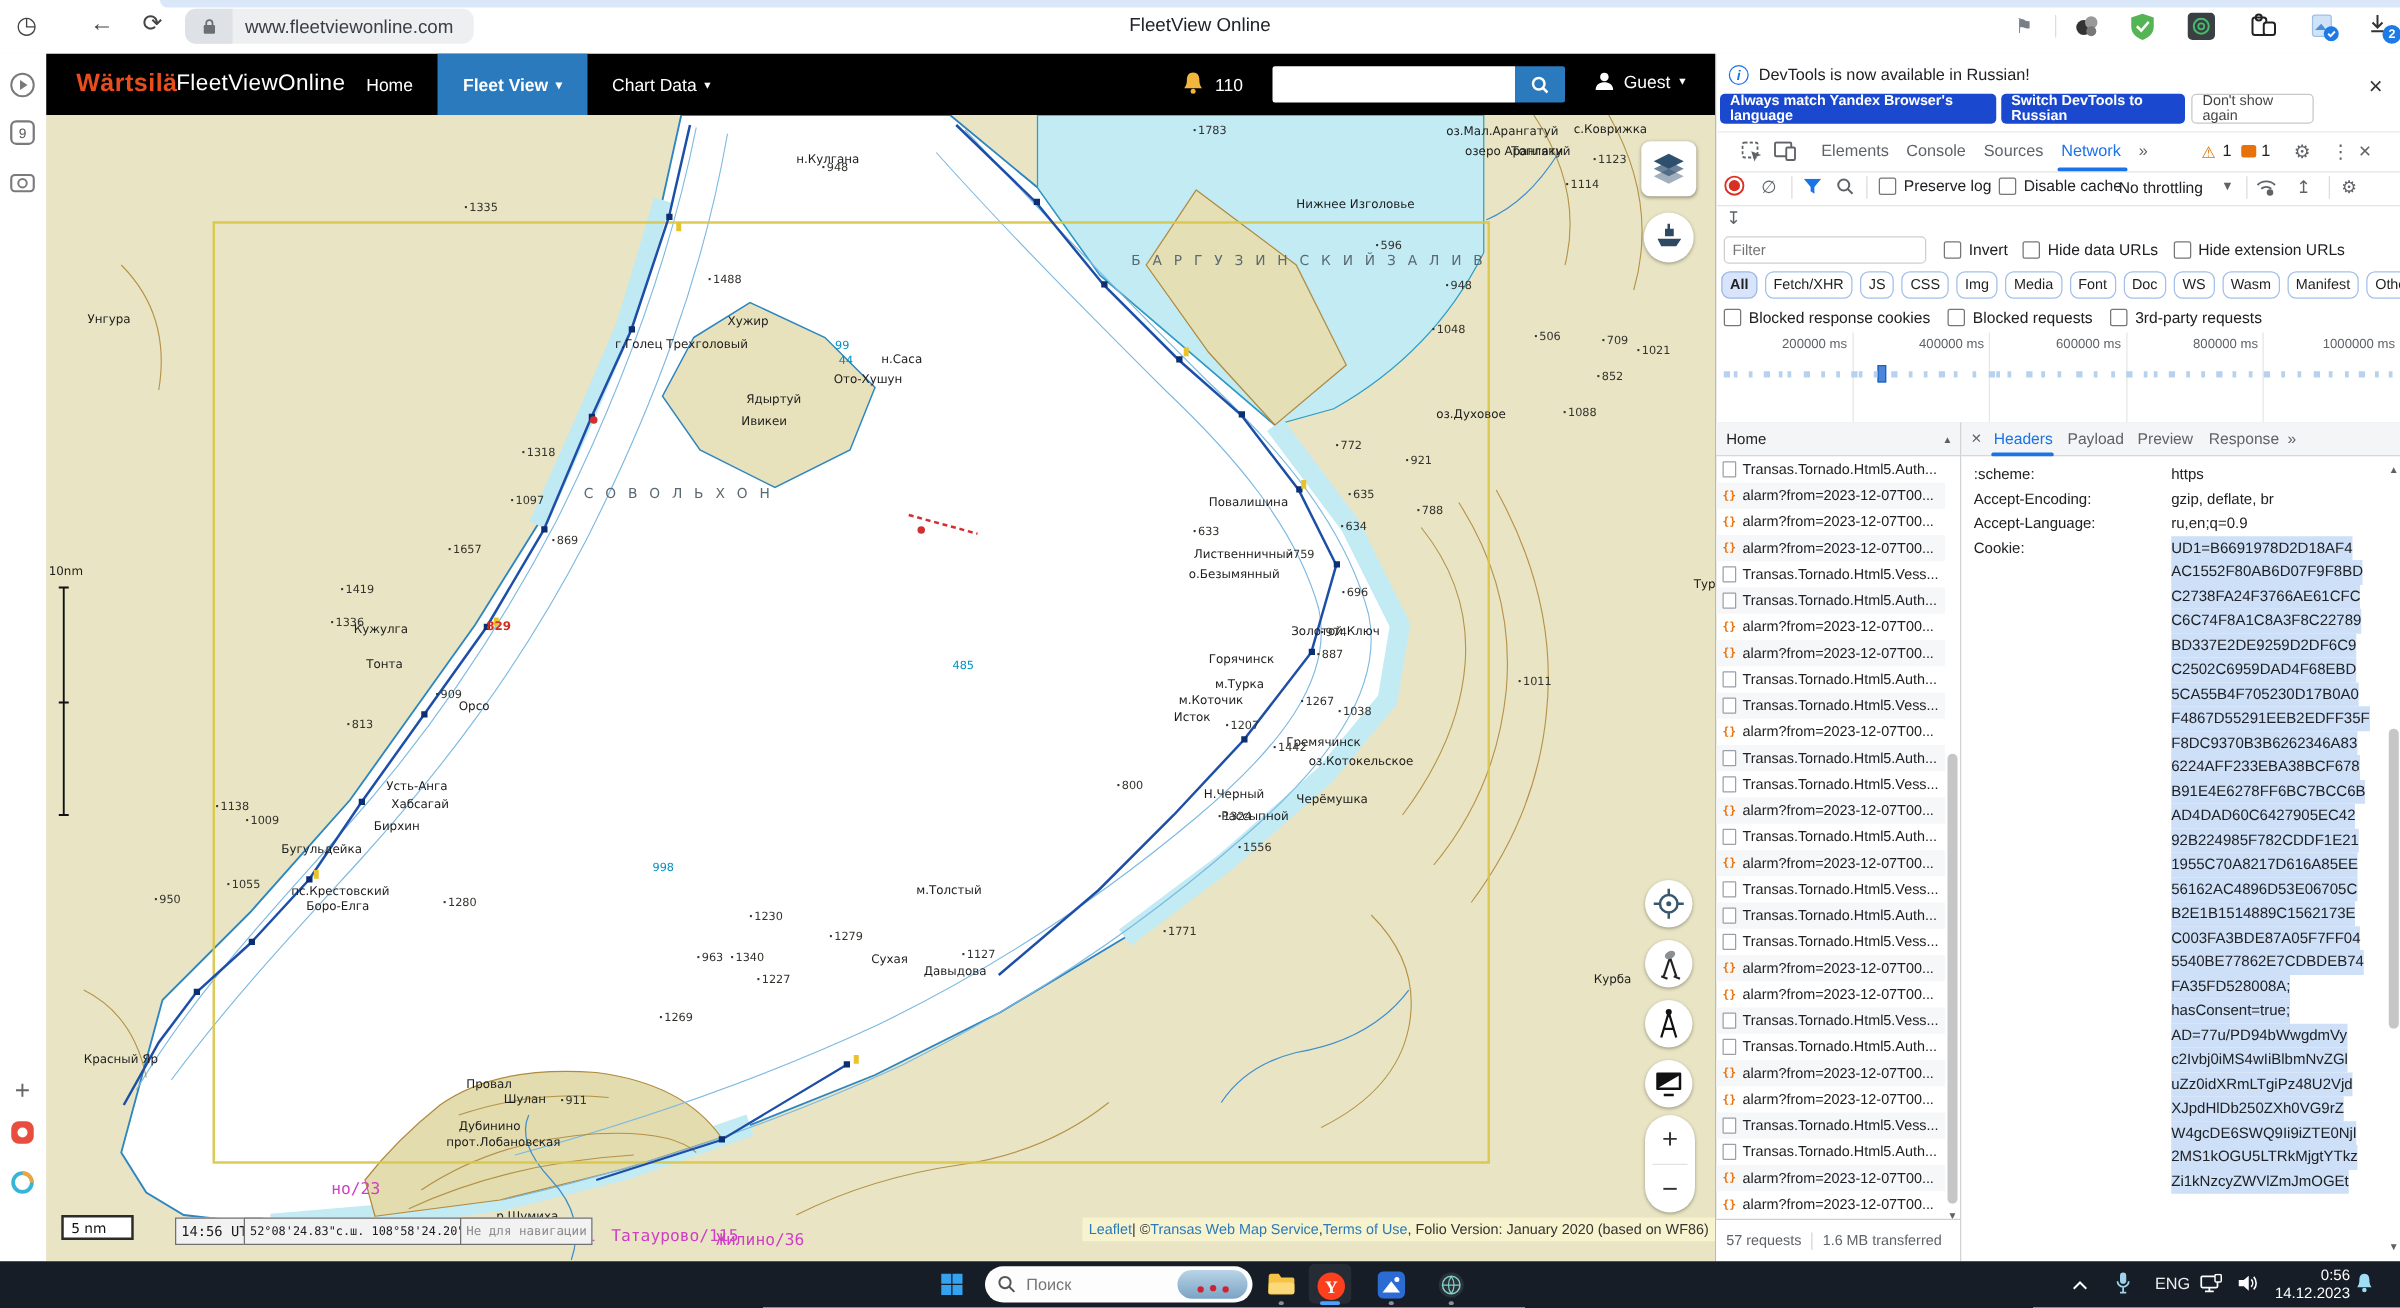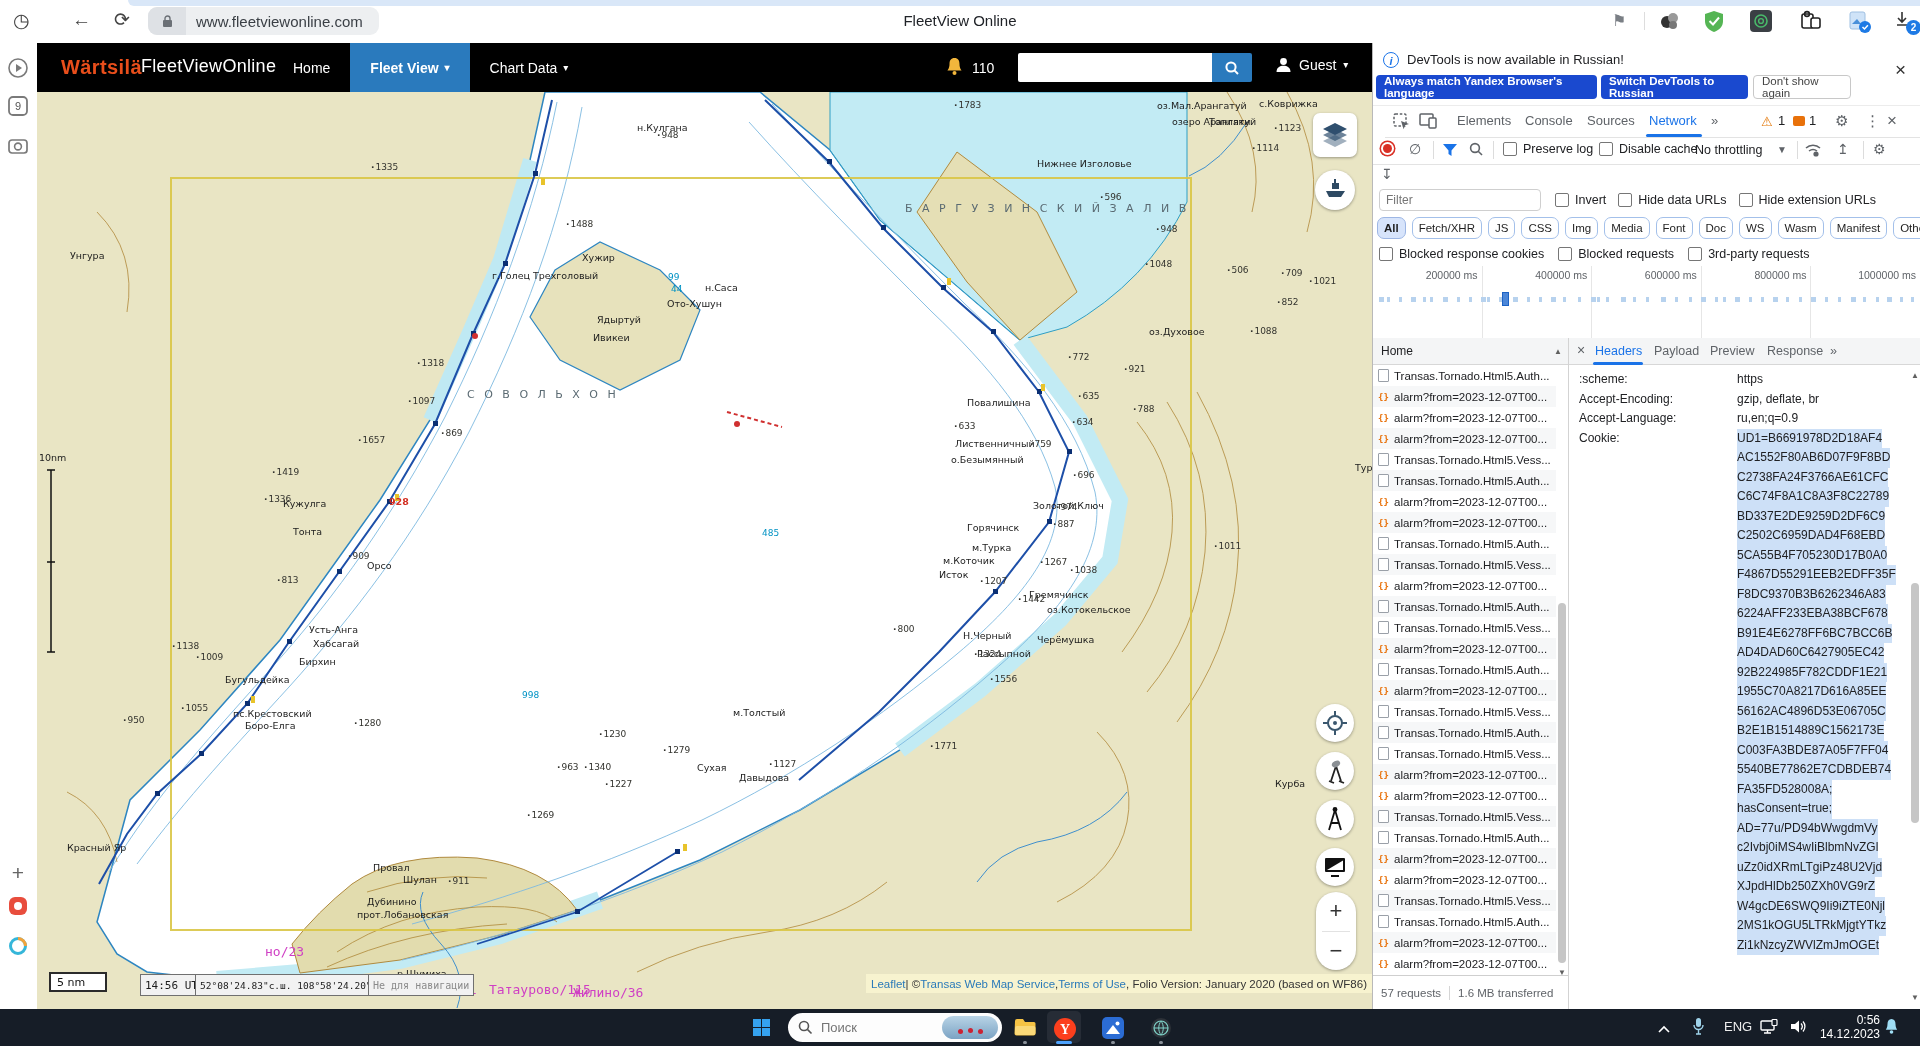--- a/index.html
+++ b/index.html
@@ -407,21 +407,21 @@
         <span class="ml k" style="left: 1120px; top: 8px;">оз.Мал.Арангатуй</span>
         <span class="ml k" style="left: 1135px; top: 24px;">озеро Арангатуй</span>
         <span class="ml k" style="left: 1222px; top: 6px;">с.Коврижка</span>
         <span class="ml k" style="left: 1172px; top: 24px;">Топляки</span>
         <span class="ml k" style="left: 1112px; top: 234px;">оз.Духовое</span>
         <span class="ml k" style="left: 1238px; top: 686px;">Курба</span>
         <span class="ml k" style="left: 1318px; top: 370px;">Тур</span>
         <span class="ml k" style="left: 2px; top: 360px;">10nm</span>
         <span class="ml g" style="left: 430px; top: 296px;">С О В   О Л Ь Х О Н</span>
         <span class="ml g" style="left: 868px; top: 110px;">Б А Р Г У З И Н С К И Й   З А Л И В</span>
-        <span class="ml r" style="left: 352px; top: 404px;">928</span>
+        <span class="ml r" style="left: 352px; top: 404px;">829</span>
         <span class="ml m" style="left: 536px; top: 893px;">Жилино/36</span>
         <span class="ml m" style="left: 452px; top: 890px;">Татаурово/115</span>
         <span class="ml m" style="left: 416px; top: 890px;">101</span>
         <span class="ml m" style="left: 228px; top: 852px;">но/23</span>
         <span class="ml d" style="left: 529px; top: 127px;">1488</span>
         <span class="ml d" style="left: 334px; top: 70px;">1335</span>
         <span class="ml d" style="left: 620px; top: 38px;">948</span>
         <span class="ml d" style="left: 917px; top: 8px;">1783</span>
         <span class="ml d" style="left: 1237px; top: 31px;">1123</span>
         <span class="ml d" style="left: 1215px; top: 51px;">1114</span>

